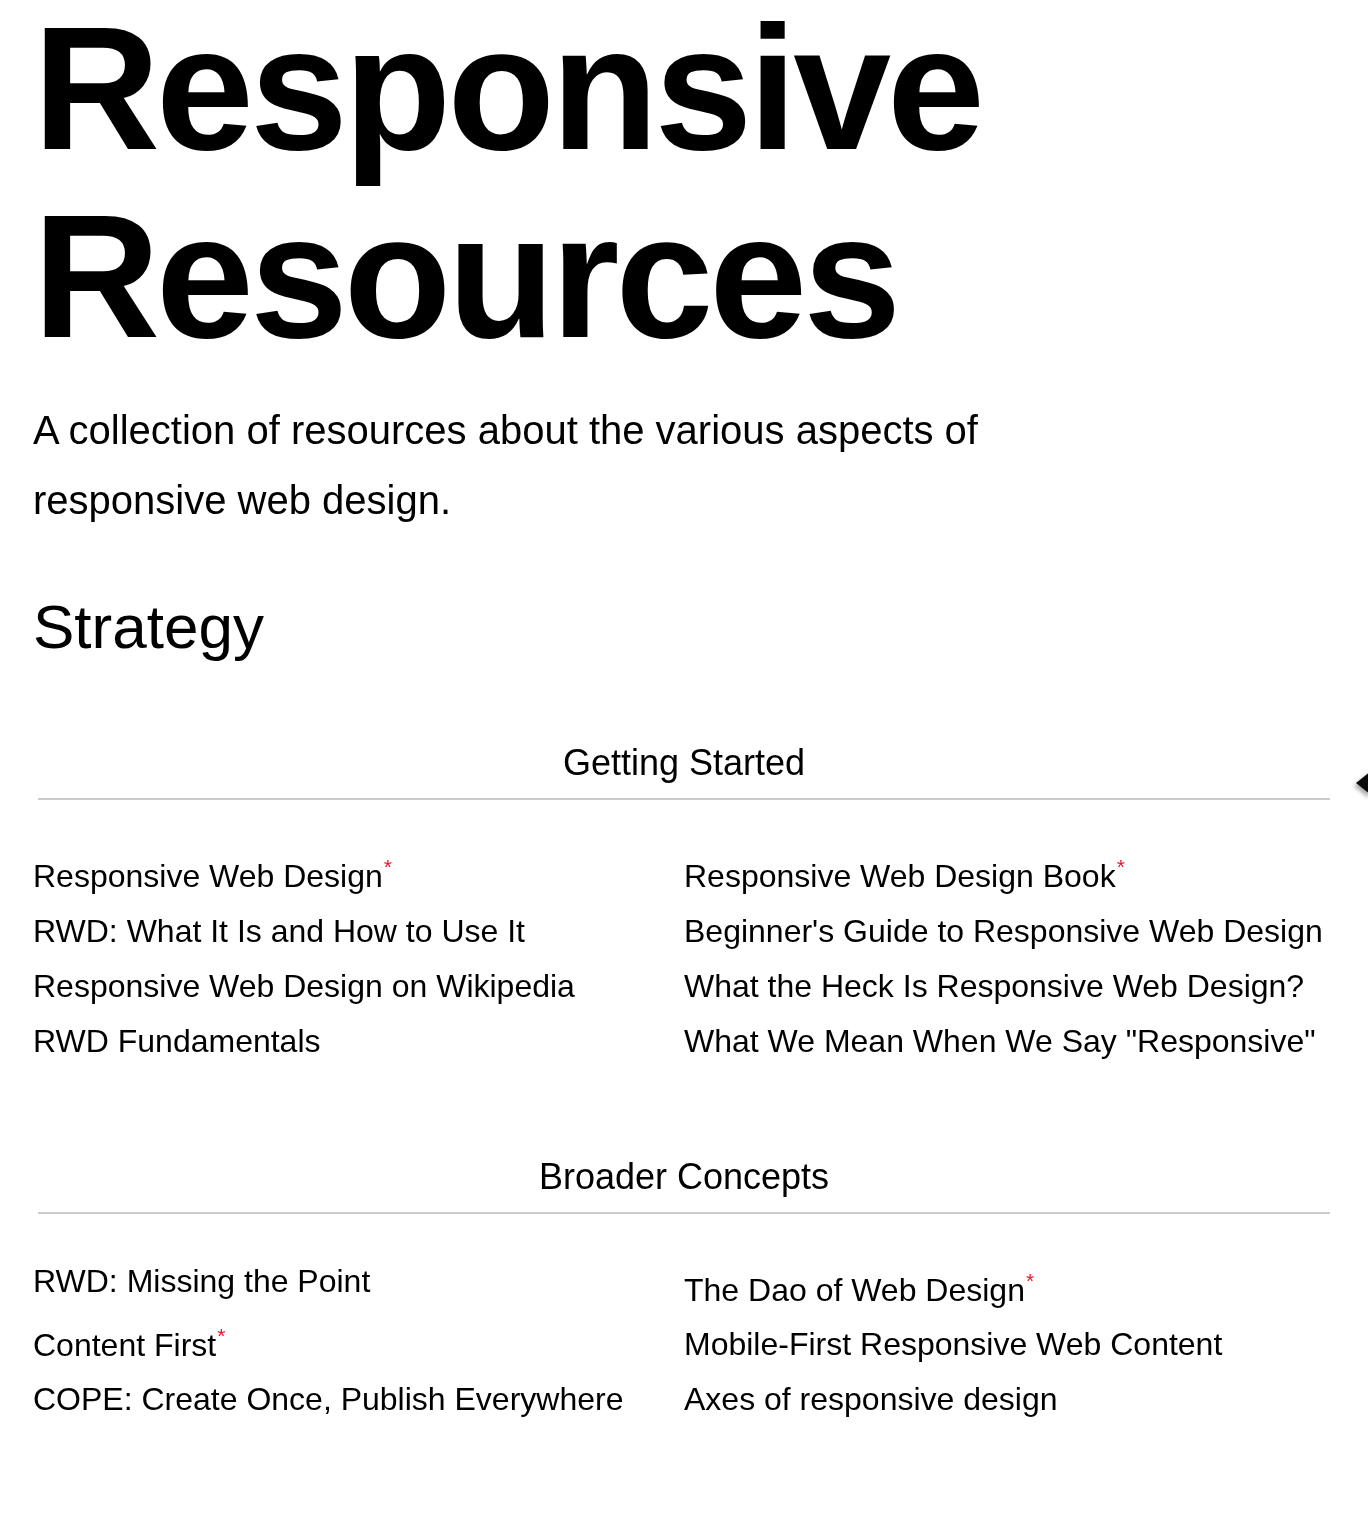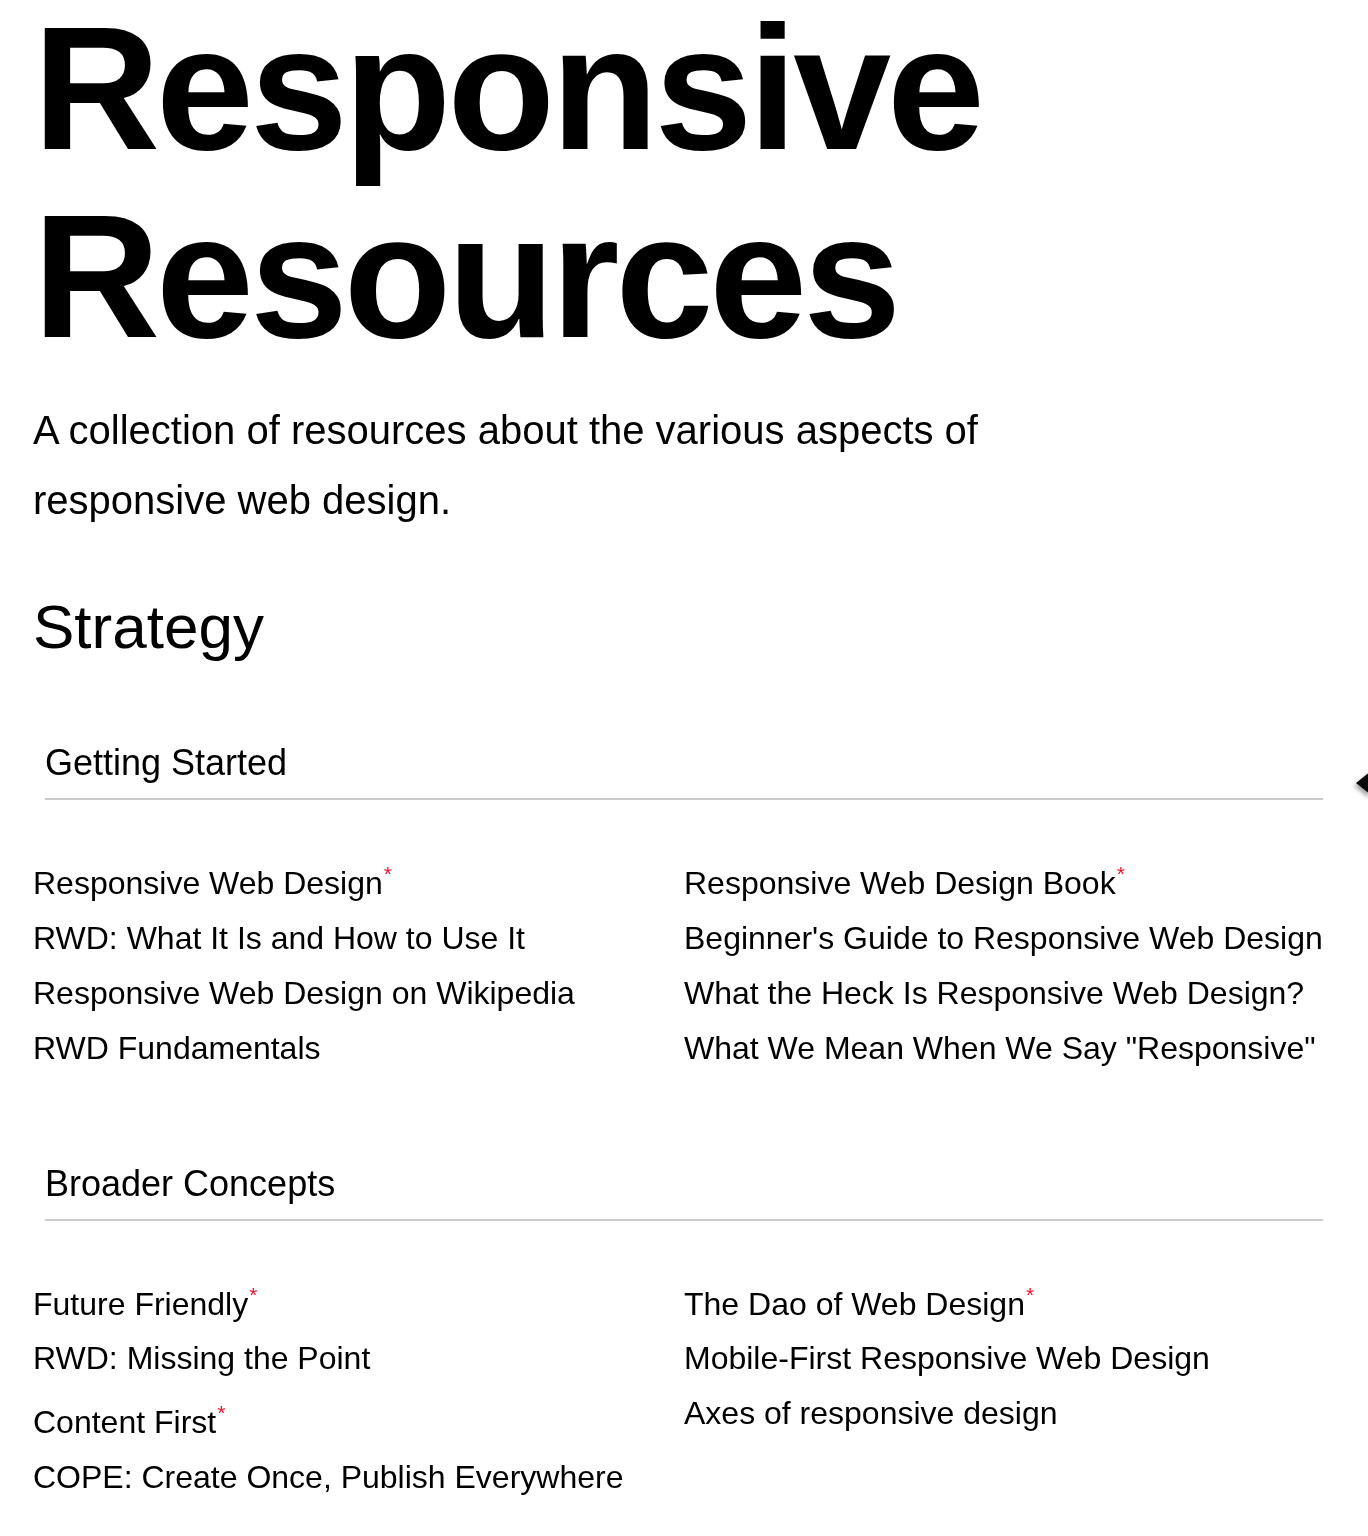--- a/index.html
+++ b/index.html
@@ -42,23 +42,24 @@
     font-size: 62px;
     line-height: 72px;
     font-weight: 400;
     margin: 56px 0 0 0;
   }
 
   .section-heading {
     font-size: 36px;
     line-height: 44px;
     font-weight: 400;
-    margin: 12px;
+    margin: 5px;
     padding-bottom: 13px;
     border-bottom: 2px solid var(--rule);
+    text-align: center;
   }
   .section-getting-started .section-heading { margin-top: 78px; }
   .section-broader-concepts .section-heading { margin-top: 86px; }
 
   .cols {
     display: grid;
     grid-template-columns: 1fr 1fr;
     column-gap: 0;
   }
   ul.link-list {
@@ -122,28 +123,27 @@
           <li><span>What the Heck Is Responsive Web Design?</span></li>
           <li><span>What We Mean When We Say "Responsive"</span></li>
         </ul>
     </div>
   </section>
 
   <section class="section-broader-concepts">
     <h3 class="section-heading">Broader Concepts</h3>
     <div class="cols">
       <ul class="link-list">
-          <li><span>Future Friendly</span><sup class="star">*</sup></li>
           <li><span>RWD: Missing the Point</span></li>
           <li><span>Content First</span><sup class="star">*</sup></li>
           <li><span>COPE: Create Once, Publish Everywhere</span></li>
         </ul>
       <ul class="link-list">
           <li><span>The Dao of Web Design</span><sup class="star">*</sup></li>
-          <li><span>Mobile-First Responsive Web Design</span></li>
+          <li><span>Mobile-First Responsive Web Content</span></li>
           <li><span>Axes of responsive design</span></li>
         </ul>
     </div>
   </section>
 
 </main>
 
 <div class="edge-cursor"></div>
 
 </body></html>

